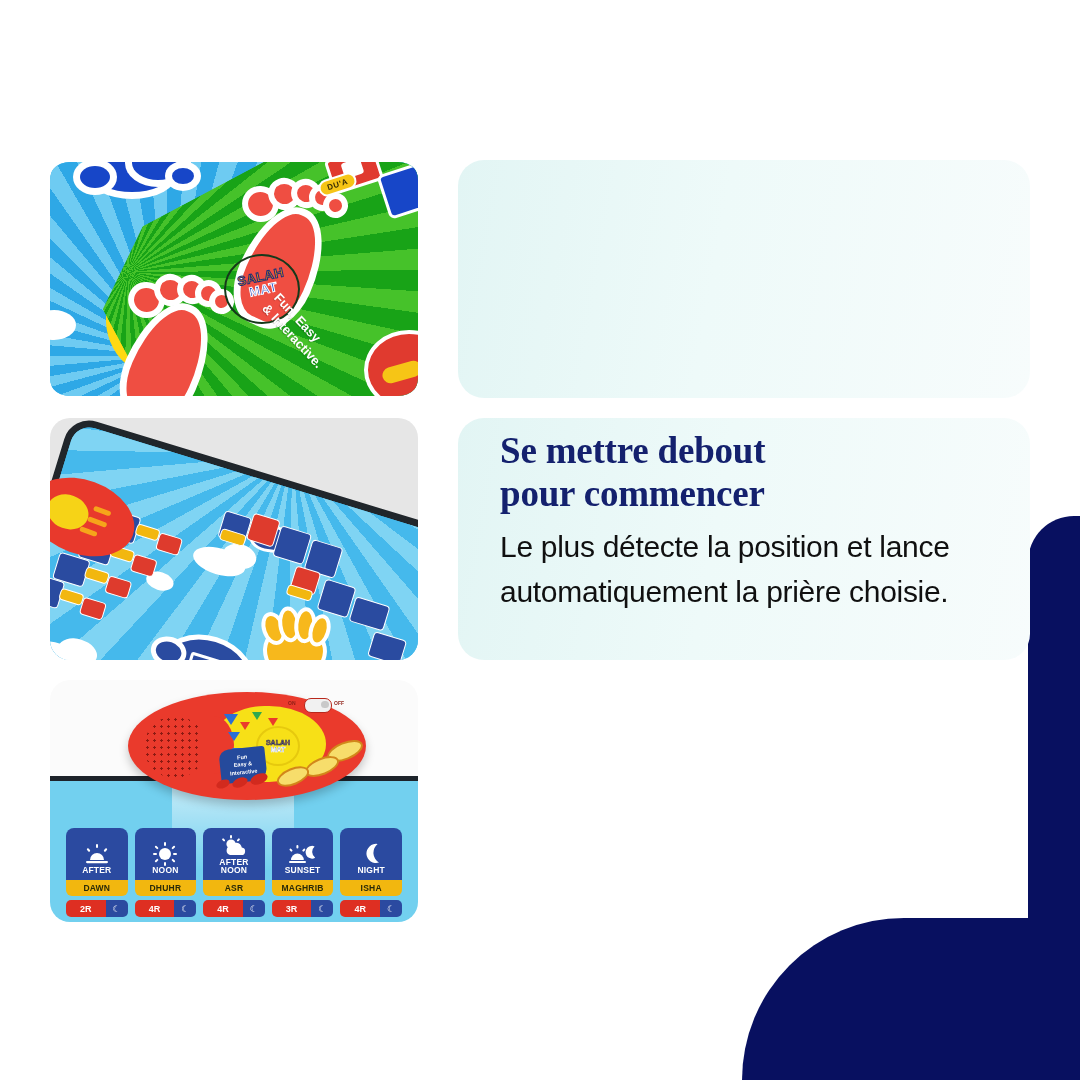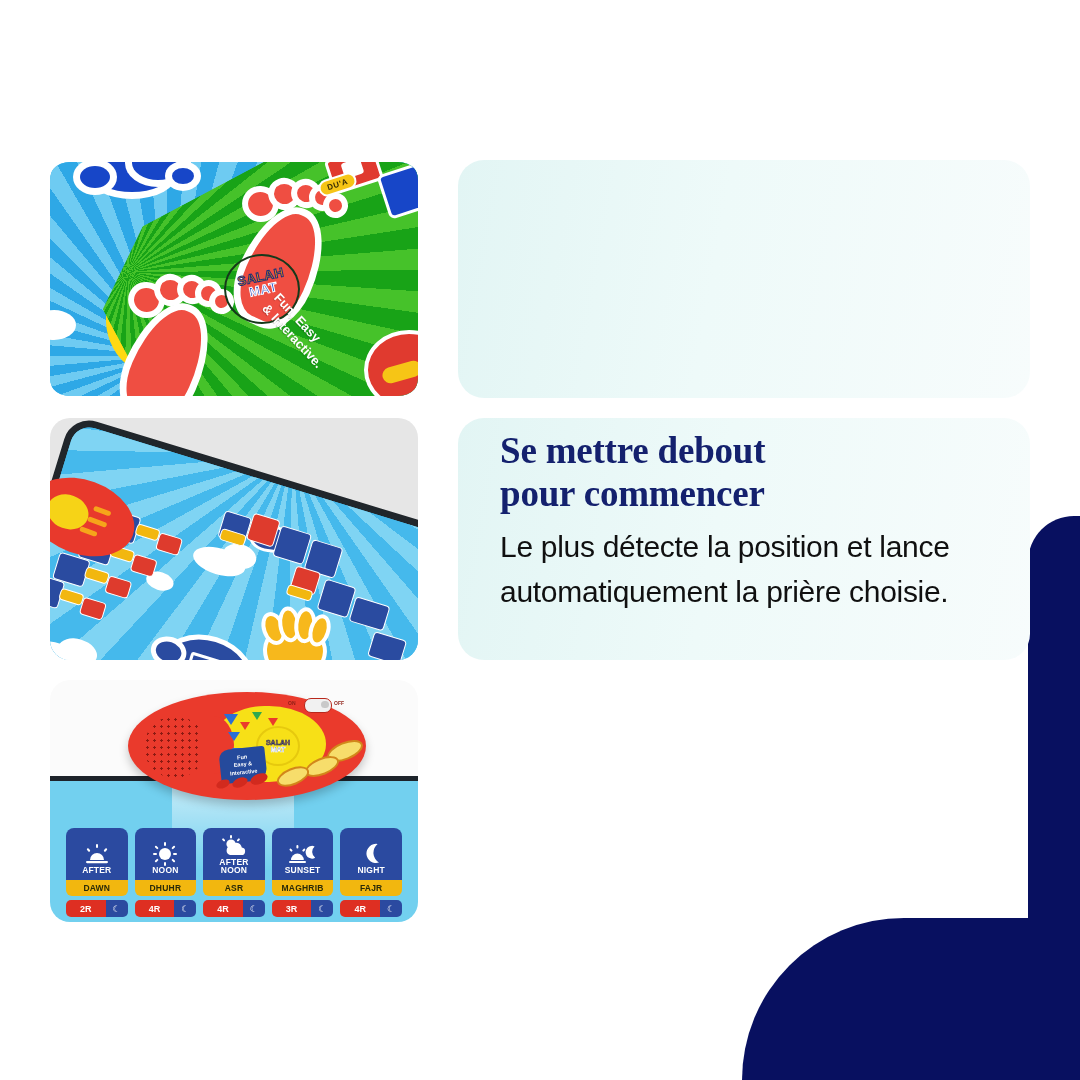--- a/index.html
+++ b/index.html
@@ -582,21 +582,21 @@
 
             <div class="pbtn">
               <div class="ptop">
                 <div class="picon">
                   <svg width="22" height="24" viewBox="0 0 22 24">
                       <path fill="#fff" d="M17.6 2 a9.6 9.6 0 1 0 1.4 18.6 a11.4 11.4 0 0 1 -1.4 -18.6 Z"></path>
                     </svg>
                 </div>
                 <div class="pname">NIGHT</div>
               </div>
-              <div class="pmid">FAJR</div>
+              <div class="pmid">ISHA</div>
               <div class="pbot">
                 <div class="rak">4R</div>
                 <div class="moonbox">☾</div>
               </div>
             </div>
 
           </div>
         </div>
       </div>
 

